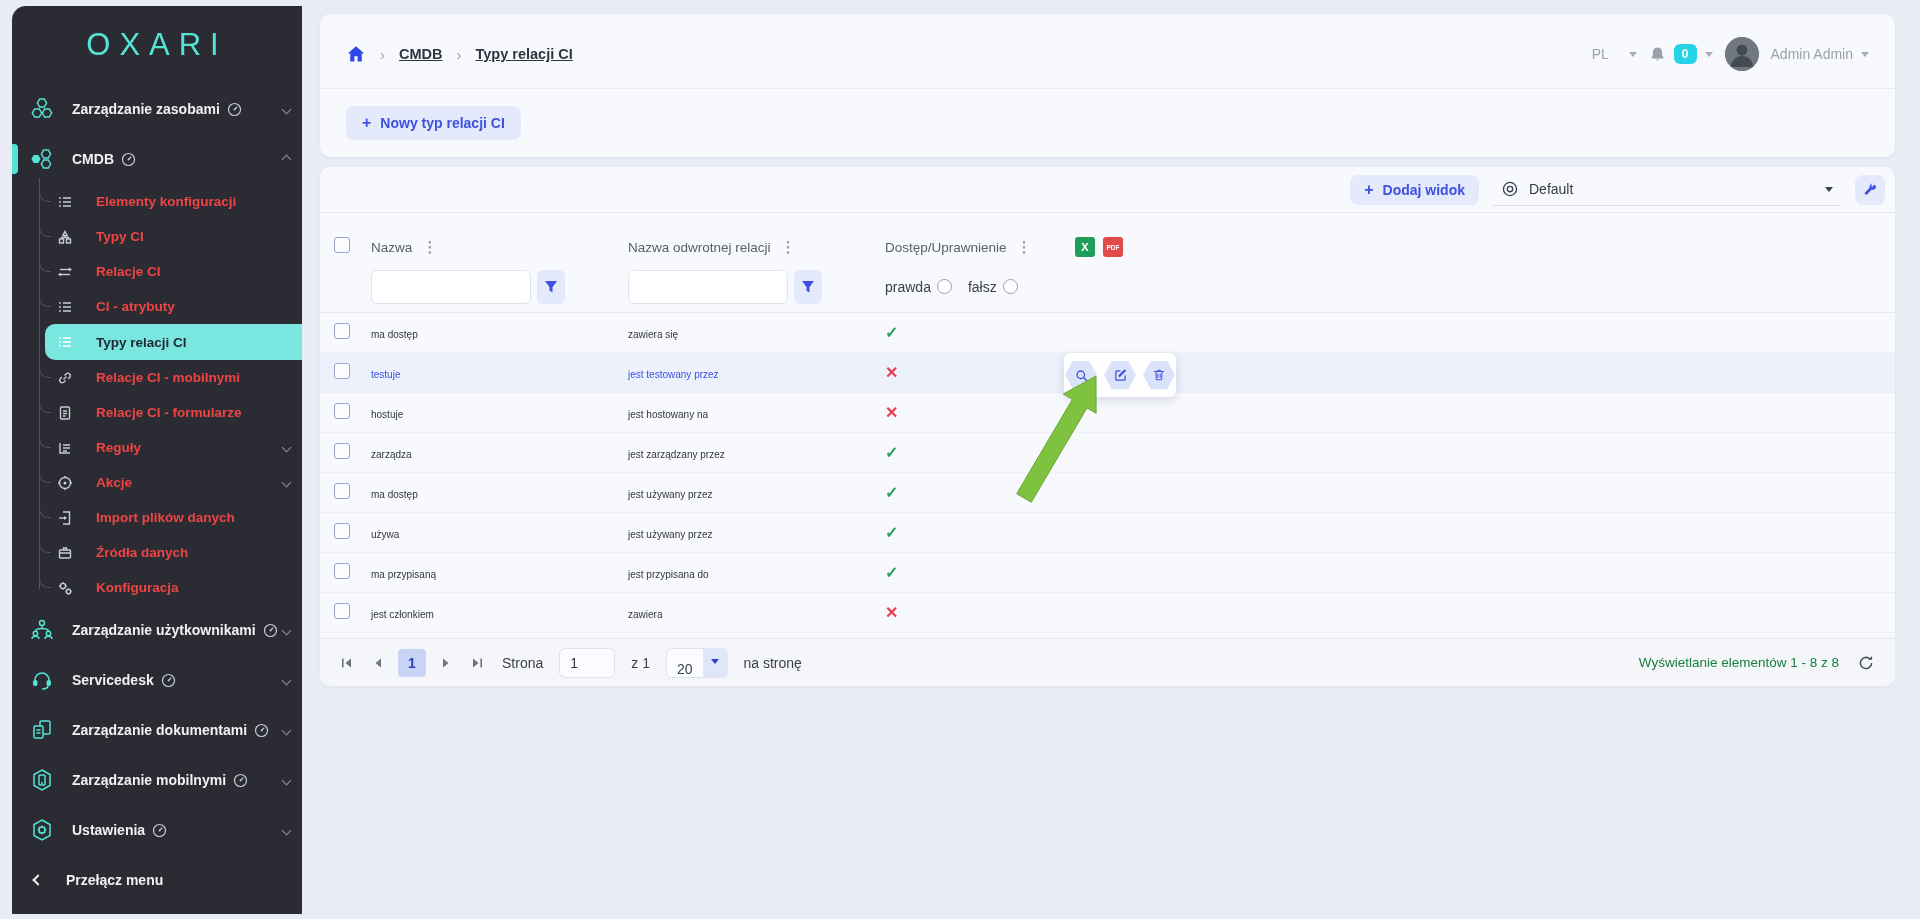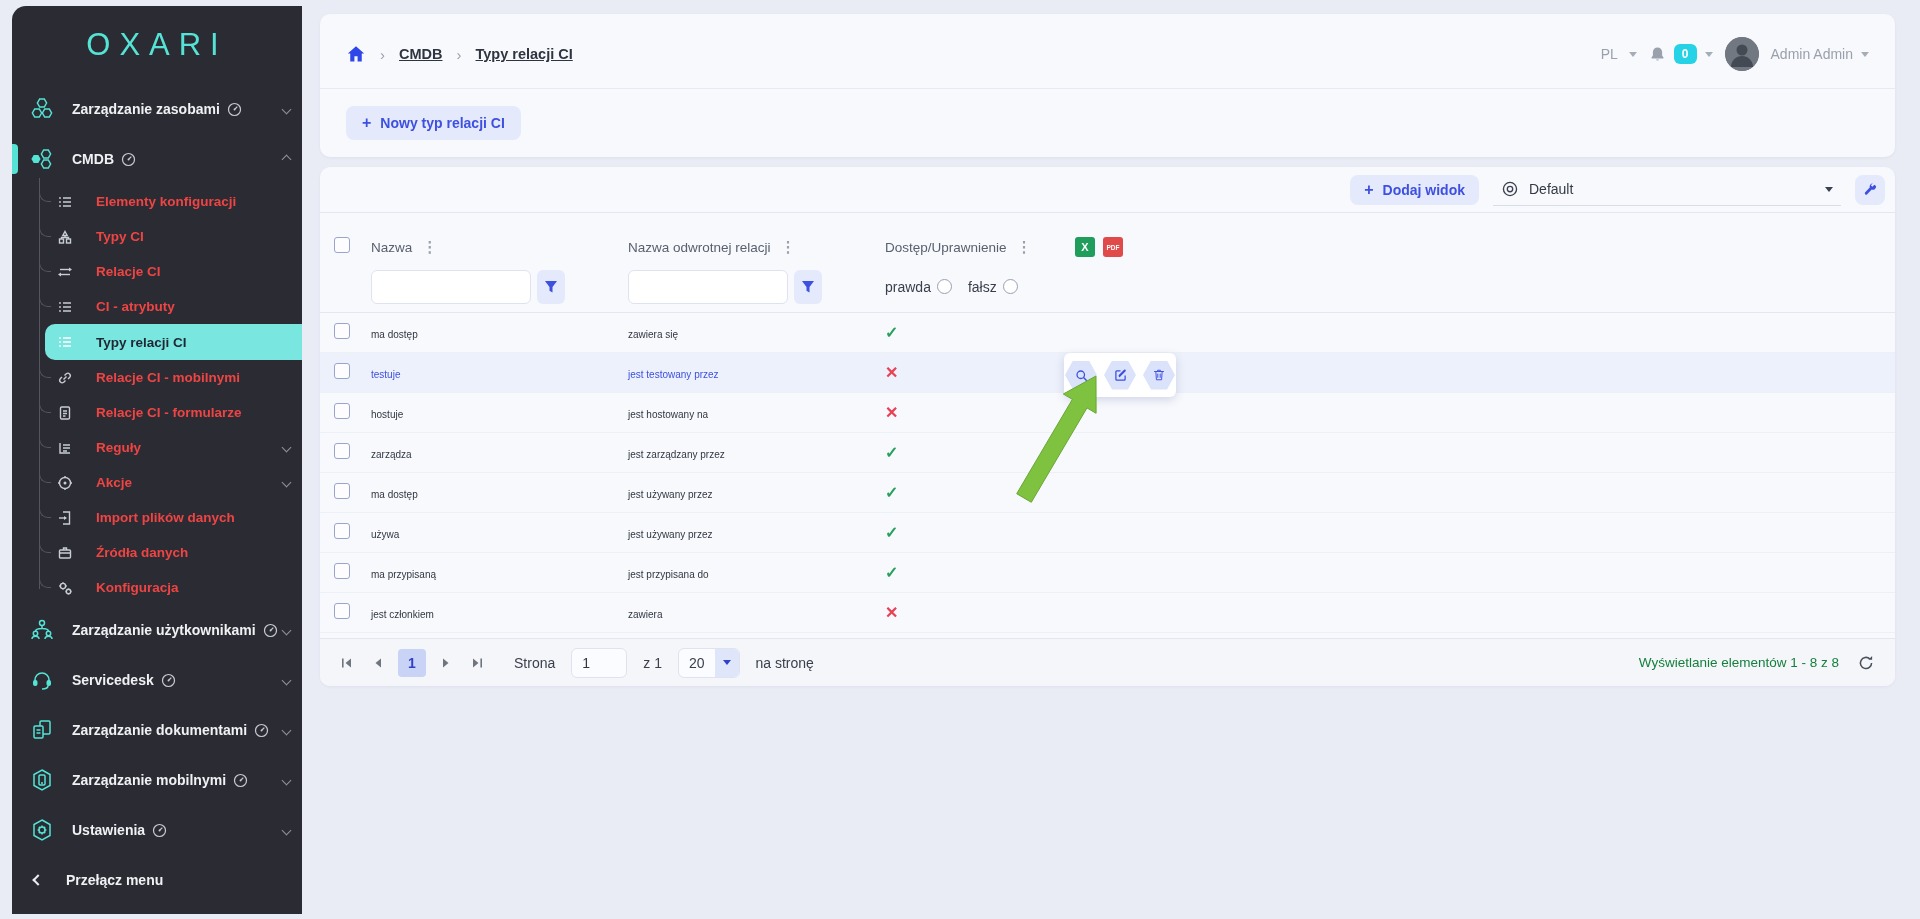--- a/index.html
+++ b/index.html
@@ -185,21 +185,21 @@
   .pg-btn { background:none; border:none; cursor:pointer; display:flex; align-items:center; padding:4px; }
   .pg-current {
     width:28px; height:28px; background:#c9d3f5; color:#3140c9; border:none; border-radius:4px;
     font-size:14px; font-weight:600; cursor:pointer;
   }
   .pg-input {
     width:56px; height:30px; border:1px solid #dfe3f0; border-radius:6px; background:#fbfcff;
     padding:0 10px; font-size:14px; font-family:inherit; color:#323743; margin:0 6px;
   }
   .pg-size {
-    display:flex; align-items:center; height:30px; border:1px solid #dfe3f0; border-radius:6px;
+    display:flex; align-items:flex-end; height:30px; border:1px solid #dfe3f0; border-radius:6px;
     background:#fbfcff; overflow:hidden; margin:0 6px; cursor:pointer;
   }
   .pg-size-val { padding:0 10px; font-size:14px; }
   .pg-size-arrow { width:24px; height:30px; background:#dfe6fa; display:flex; align-items:center; justify-content:center; }
   .pg-size-arrow .tri-down { border-top-color:#3140c9; }
   .pg-right { margin-left:auto; display:flex; align-items:center; gap:14px; }
   .pg-summary { font-size:13.5px; color:#15803d; }
 </style>
 </head>
 <body>
@@ -481,21 +481,21 @@
       <svg width="20" height="20" viewBox="0 0 24 24">
           <path fill="#2f46e8" d="M12 2.8l9.8 8.7h-2.9V21h-5v-6.3h-3.8V21h-5v-9.5H2.2z"></path>
         </svg>
     </span>
     <span class="bc-sep">›</span>
     <a class="bc-link">CMDB</a>
     <span class="bc-sep">›</span>
     <a class="bc-link">Typy relacji CI</a>
 
     <div class="topbar-right">
-      <span style="display:flex;align-items:center;gap:11px;cursor:pointer;">
+      <span style="display:flex;align-items:center;gap:20px;cursor:pointer;">
         <span>PL</span>
         <span class="tri-down"></span>
       </span>
       <span style="display:flex;align-items:center;gap:8px;cursor:pointer;">
         <span style="display:flex;">
           <svg width="17" height="17" viewBox="0 0 24 24">
               <path fill="#9aa1ad" d="M12 2a6.5 6.5 0 0 0-6.5 6.5v4.8l-1.9 2.9a.8.8 0 0 0 .66 1.3h15.5a.8.8 0 0 0 .65-1.3l-1.9-2.9V8.5A6.5 6.5 0 0 0 12 2zM9.8 19a2.3 2.3 0 0 0 4.4 0z"></path>
             </svg>
         </span>
         <span class="notif-badge">0</span>
@@ -686,21 +686,21 @@
       <svg width="12" height="12" viewBox="0 0 12 12">
           <path d="M3 1.5L8.5 6 3 10.5z" fill="#70767f"></path>
         </svg>
     </button>
     <button class="pg-btn">
       <svg width="14" height="12" viewBox="0 0 14 12">
           <path d="M3 1.5L8.5 6 3 10.5z" fill="#70767f"></path>
           <rect x="10.4" y="1.5" width="1.6" height="9" fill="#70767f"></rect>
         </svg>
     </button>
-    <span style="margin-left:16px;">Strona</span>
+    <span style="margin-left:4px;">Strona</span>
     <input class="pg-input" value="1" style="">
     <span>z 1</span>
     <span class="pg-size">
       <span class="pg-size-val">20</span>
       <span class="pg-size-arrow">
           <span class="tri-down"></span>
         </span>
     </span>
     <span>na stronę</span>
     <div class="pg-right">

